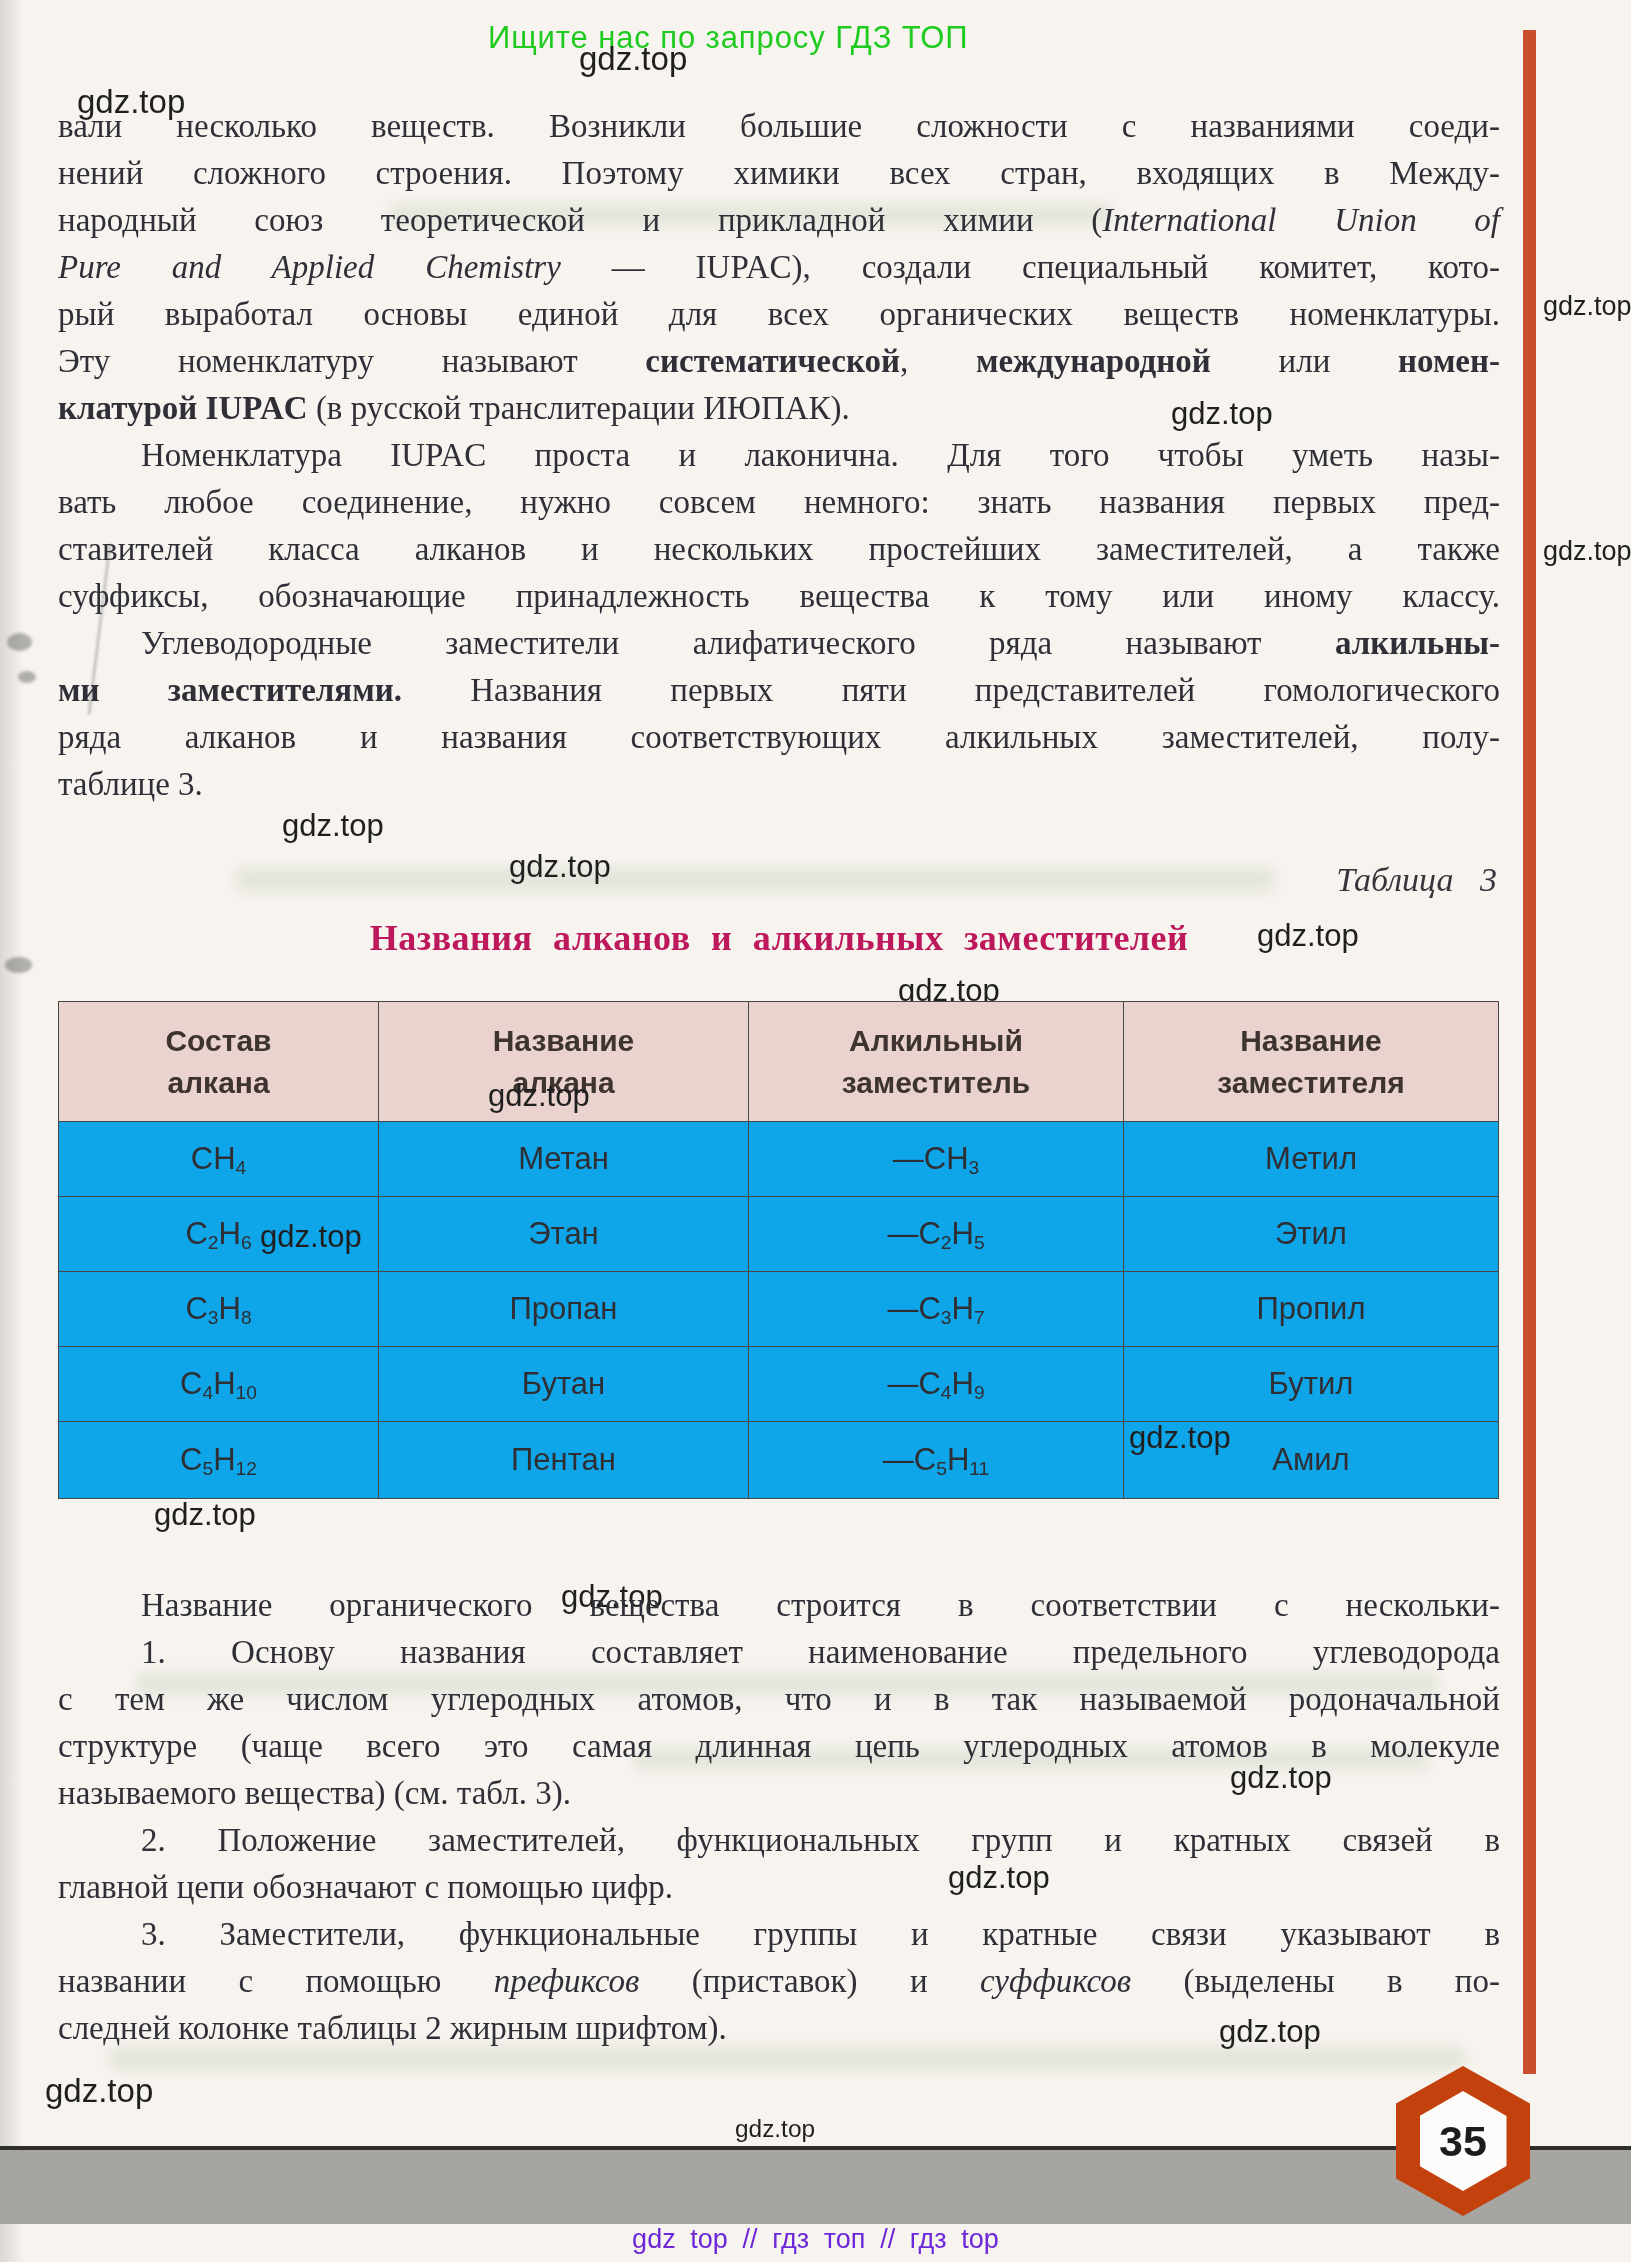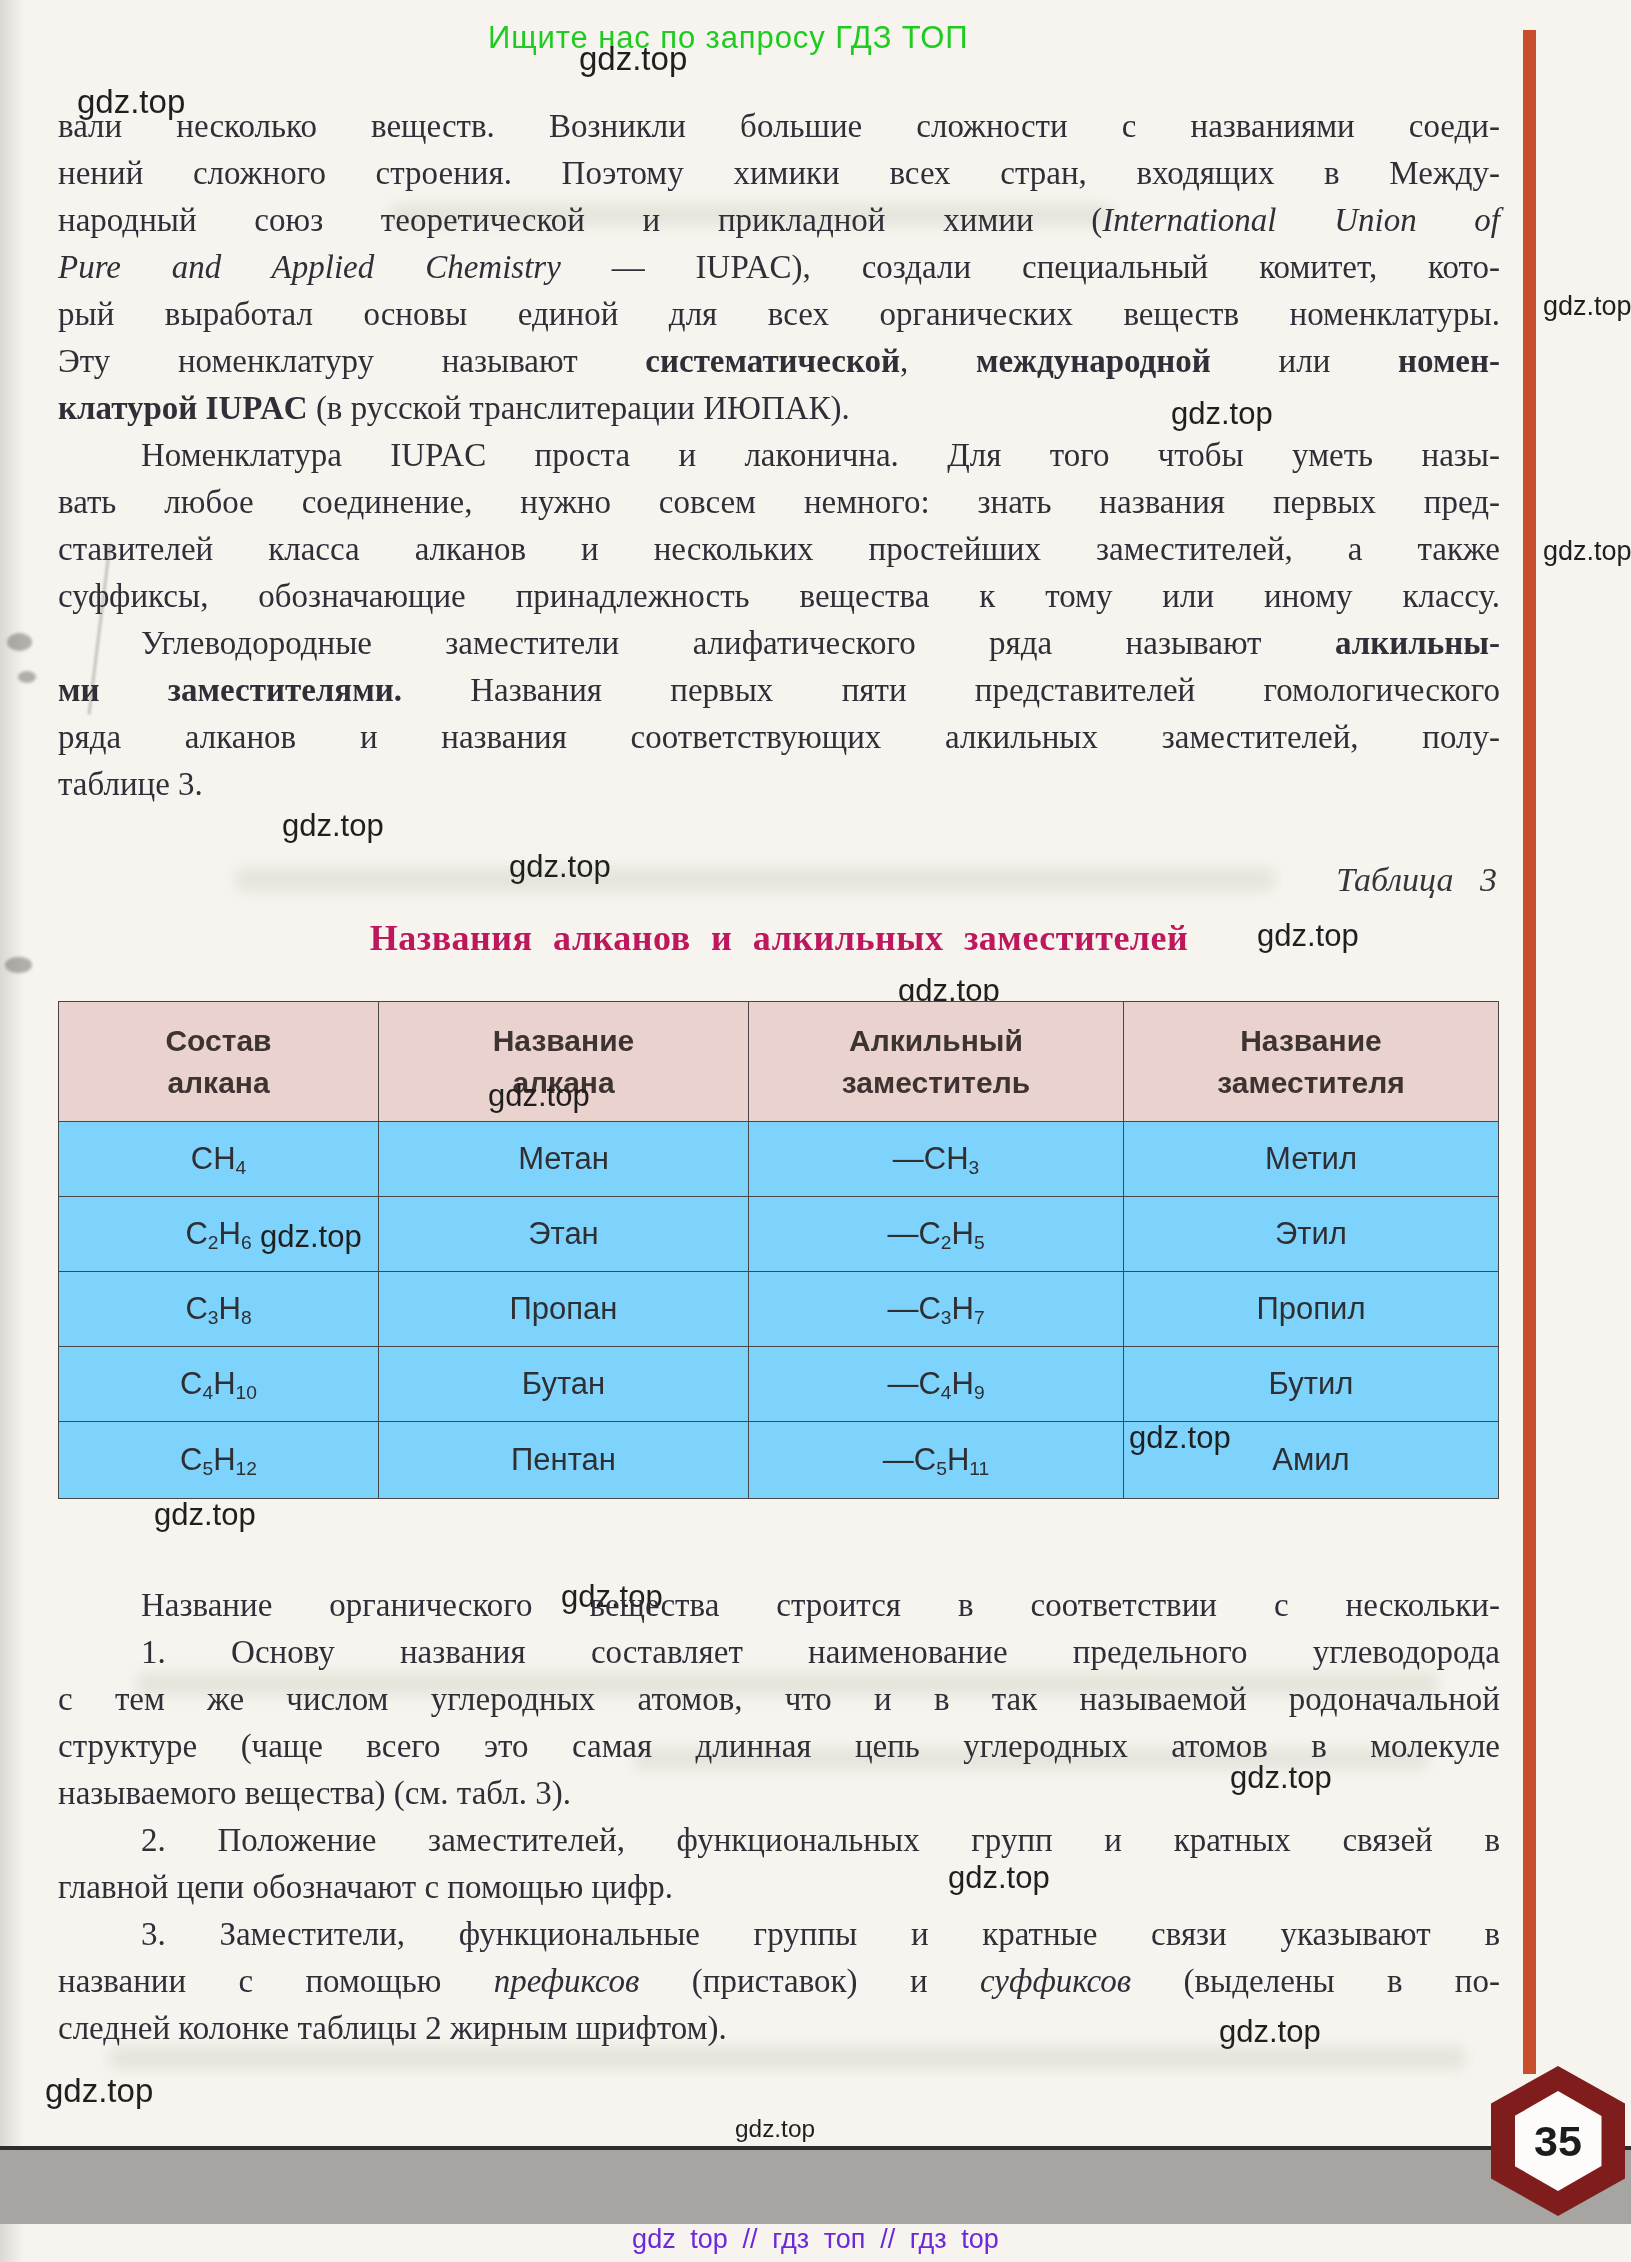--- a/index.html
+++ b/index.html
@@ -24,31 +24,31 @@
   .tline i{font-style:italic;}
   #body-top{top:103px;}
   #body-bottom{top:1582px;}
 
   .tbl-caption{position:absolute;right:134px;top:861px;font-style:italic;font-size:34px;
         color:#37353c;word-spacing:18px;}
   .tbl-title{position:absolute;left:58px;top:917px;width:1442px;text-align:center;
         font-weight:bold;font-size:36px;color:#be185d;word-spacing:11px;letter-spacing:0.5px;}
 
   table.alkanes{position:absolute;left:58px;top:1001px;width:1440px;border-collapse:collapse;
-        table-layout:fixed;background:#7dd3fc;}
+        table-layout:fixed;background:#0ea5e9;}
   table.alkanes th,table.alkanes td{border:1.8px solid #474747;text-align:center;vertical-align:middle;}
   table.alkanes thead th{background:#ead3cf;height:117px;font-family:"Liberation Sans",sans-serif;
         font-size:30px;font-weight:bold;color:#3d3331;line-height:1.4;}
   table.alkanes thead th span{display:block;}
   table.alkanes td{height:72px;font-family:"Liberation Sans",sans-serif;font-size:31px;color:#2f2f33;margin-left:31px;}
   td.formula{font-size:33px;}
   td.formula sub,.tline sub{font-size:0.62em;position:relative;top:0.28em;vertical-align:baseline;}
 
   .vbar{position:absolute;left:1523px;top:30px;width:12.7px;height:2044px;background:#c84f2e;}
-  .hex{position:absolute;left:1491px;top:2066px;width:134px;height:150px;background:#7f1d1d;
+  .hex{position:absolute;left:1396px;top:2066px;width:134px;height:150px;background:#c2410c;
         clip-path:polygon(50% 0,100% 25%,100% 75%,50% 100%,0 75%,0 25%);}
   .hex-inner{position:absolute;left:23.5px;top:25px;width:87px;height:100px;background:#fdfcfa;
         clip-path:polygon(50% 0,100% 25%,100% 75%,50% 100%,0 75%,0 25%);
         display:flex;align-items:center;justify-content:center;}
   .hex-inner span{font-family:"Liberation Sans",sans-serif;font-weight:bold;font-size:43px;color:#1c1c1c;}
 
   .graybar{position:absolute;left:0;top:2146px;width:1631px;height:78px;background:#a7a5a2;
         border-top:4.5px solid #2f2d2b;box-sizing:border-box;}
   .footer-promo{position:absolute;left:0;top:2224px;width:1631px;text-align:center;
         font-family:"Liberation Sans",sans-serif;font-size:27px;color:#6d28d9;word-spacing:7.2px;}

